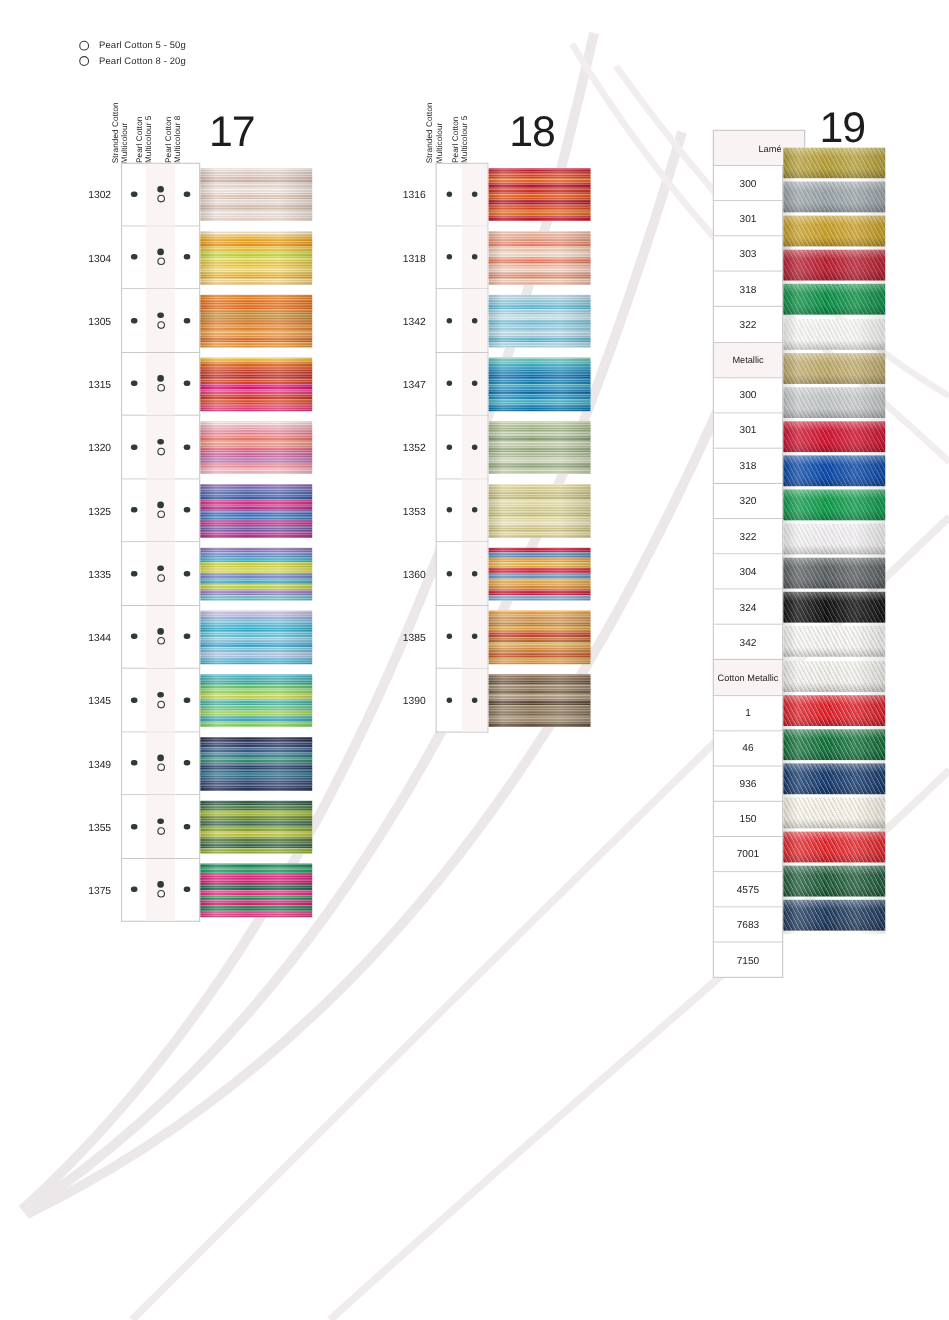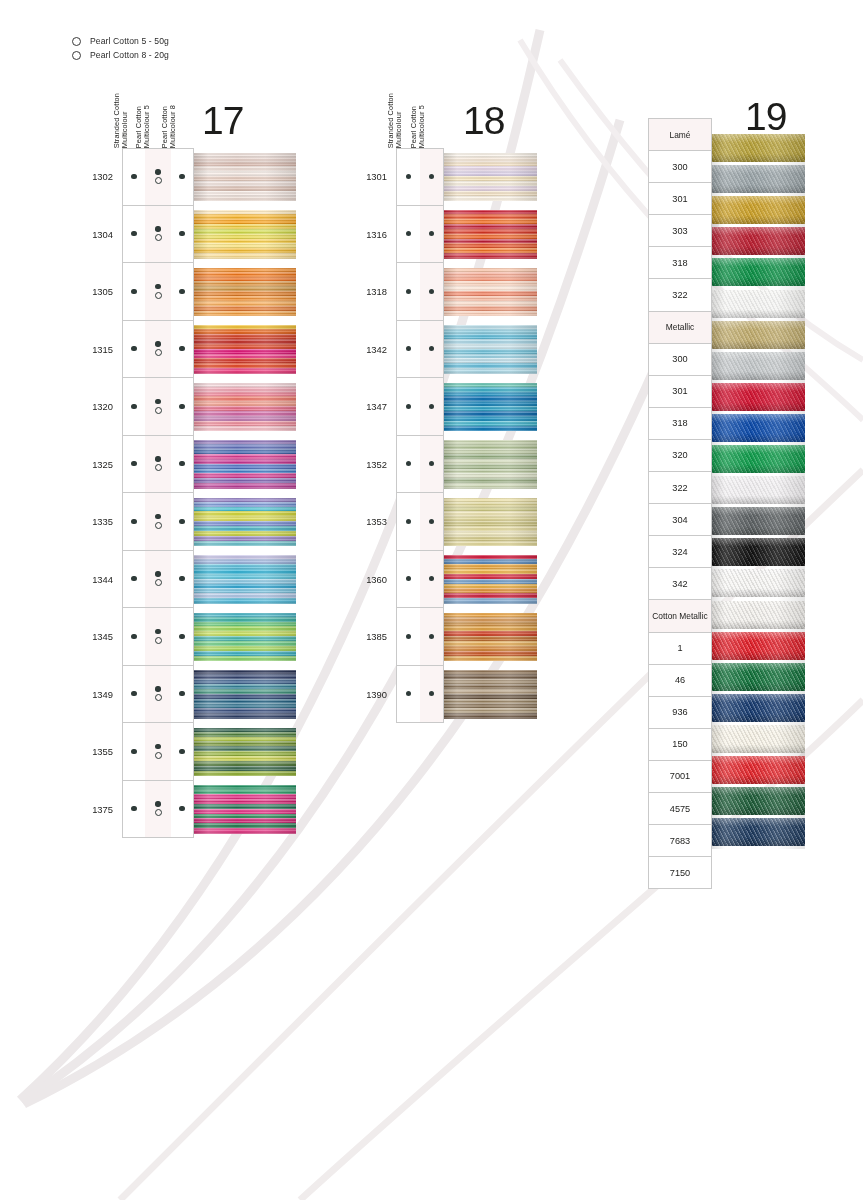--- a/index.html
+++ b/index.html
@@ -124,21 +124,21 @@
   <div class="legend-row">
     <span class="legend-ring"></span>
     <span class="legend-text">Pearl Cotton 5 - 50g</span>
   </div>
   <div class="legend-row">
     <span class="legend-ring"></span>
     <span class="legend-text">Pearl Cotton 8 - 20g</span>
   </div>
 </div>
 
-<div class="panel" id="panel-17" style="left:12px;top:0;width:300px;height:900px;">
+<div class="panel" id="panel-17" style="left:0;top:0;width:300px;height:900px;">
   <div class="panel-no" style="left:190px;top:101px;">17</div>
   <div class="vhead" id="vhead-17" style="left:101px;top:88px;height:60px;">
       <div class="vhead-cell" style="width: 22px;">Stranded Cotton
 Multicolour</div>
       <div class="vhead-cell" style="width: 26px;">Pearl Cotton
 Multicolour 5</div>
       <div class="vhead-cell" style="width: 22px;">Pearl Cotton
 Multicolour 8</div>
     </div>
   <div class="rows" id="rows-17" style="left:55px;top:148px;">
@@ -495,45 +495,20 @@
 
 <div class="panel" id="panel-18" style="left:285px;top:0;width:280px;height:900px;">
   <div class="panel-no" style="left:178px;top:101px;">18</div>
   <div class="vhead" id="vhead-18" style="left:102px;top:88px;height:60px;">
       <div class="vhead-cell" style="width: 23px;">Stranded Cotton
 Multicolour</div>
       <div class="vhead-cell" style="width: 23px;">Pearl Cotton
 Multicolour 5</div>
     </div>
   <div class="rows" id="rows-18" style="left:56px;top:148px;">
-      <div class="srow" style="height: 57.5px;">
-        <div class="rnum">1301</div>
-        <div class="marks">
-          <div class="mcol" style="width: 23px;">
-            <span class="dot"></span>
-          </div>
-          <div class="mcol tint" style="width: 23px;">
-            <span class="dot"></span>
-          </div>
-        </div>
-        <div class="swatch" style="width: 93px; height: 48.5px; margin-top: 4.5px;">
-          <div class="band" style="top: -0.6px; height: 6.05px; background: linear-gradient(rgb(252, 247, 240) 0%, rgb(251, 244, 234) 38%, rgb(251, 244, 234) 62%, rgb(216, 210, 201) 100%);"></div>
-          <div class="band" style="top: 4.25px; height: 6.05px; background: linear-gradient(rgb(249, 239, 228) 0%, rgb(246, 232, 216) 38%, rgb(246, 232, 216) 62%, rgb(212, 200, 186) 100%);"></div>
-          <div class="band" style="top: 9.1px; height: 6.05px; background: linear-gradient(rgb(247, 233, 212) 0%, rgb(243, 224, 194) 38%, rgb(243, 224, 194) 62%, rgb(209, 193, 167) 100%);"></div>
-          <div class="band" style="top: 13.95px; height: 6.05px; background: linear-gradient(rgb(240, 228, 240) 0%, rgb(233, 217, 234) 38%, rgb(233, 217, 234) 62%, rgb(200, 187, 201) 100%);"></div>
-          <div class="band" style="top: 18.8px; height: 6.05px; background: linear-gradient(rgb(231, 222, 239) 0%, rgb(220, 208, 232) 38%, rgb(220, 208, 232) 62%, rgb(189, 179, 200) 100%);"></div>
-          <div class="band" style="top: 23.65px; height: 6.05px; background: linear-gradient(rgb(248, 236, 209) 0%, rgb(245, 228, 189) 38%, rgb(245, 228, 189) 62%, rgb(211, 196, 163) 100%);"></div>
-          <div class="band" style="top: 28.5px; height: 6.05px; background: linear-gradient(rgb(249, 243, 231) 0%, rgb(247, 238, 221) 38%, rgb(247, 238, 221) 62%, rgb(212, 205, 190) 100%);"></div>
-          <div class="band" style="top: 33.35px; height: 6.05px; background: linear-gradient(rgb(240, 228, 238) 0%, rgb(234, 217, 230) 38%, rgb(234, 217, 230) 62%, rgb(201, 187, 198) 100%);"></div>
-          <div class="band" style="top: 38.2px; height: 6.05px; background: linear-gradient(rgb(247, 235, 215) 0%, rgb(244, 227, 198) 38%, rgb(244, 227, 198) 62%, rgb(210, 195, 170) 100%);"></div>
-          <div class="band" style="top: 43.05px; height: 6.05px; background: linear-gradient(rgb(252, 245, 235) 0%, rgb(250, 241, 226) 38%, rgb(250, 241, 226) 62%, rgb(215, 207, 194) 100%);"></div>
-          <div class="threadtex"></div>
-          <div class="sheen"></div>
-        </div>
-      </div>
       <div class="srow" style="height: 57.5px;">
         <div class="rnum">1316</div>
         <div class="marks">
           <div class="mcol" style="width: 23px;">
             <span class="dot"></span>
           </div>
           <div class="mcol tint" style="width: 23px;">
             <span class="dot"></span>
           </div>
         </div>
@@ -752,21 +727,21 @@
           <div class="sheen"></div>
         </div>
       </div>
     </div>
 </div>
 
 <div class="panel" id="panel-19" style="left:640px;top:0;width:223px;height:900px;">
   <div class="panel-no" style="left:105px;top:97px;">19</div>
   <div class="ltable" id="ltable-19" style="left:8px;top:118px;">
       <div class="lrow">
-        <div class="lcell cat" style="width: 62px; height: 31.1px;">Lamé</div>
+        <div class="lcell cat" style="width: 62px; height: 31.1px; padding-left: 20px;">Lamé</div>
       </div>
       <div class="lrow">
         <div class="lcell" style="width: 62px; height: 31.1px;">300</div>
       </div>
       <div class="lrow">
         <div class="lcell" style="width: 62px; height: 31.1px;">301</div>
       </div>
       <div class="lrow">
         <div class="lcell" style="width: 62px; height: 31.1px;">303</div>
       </div>

